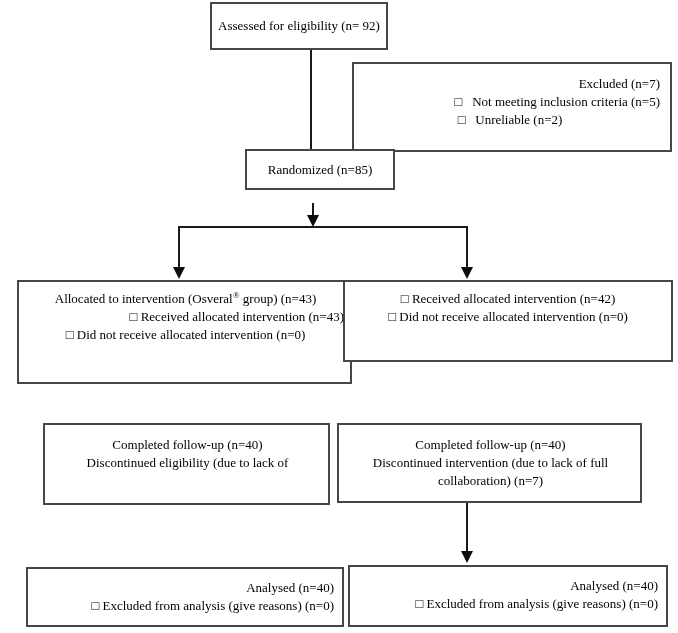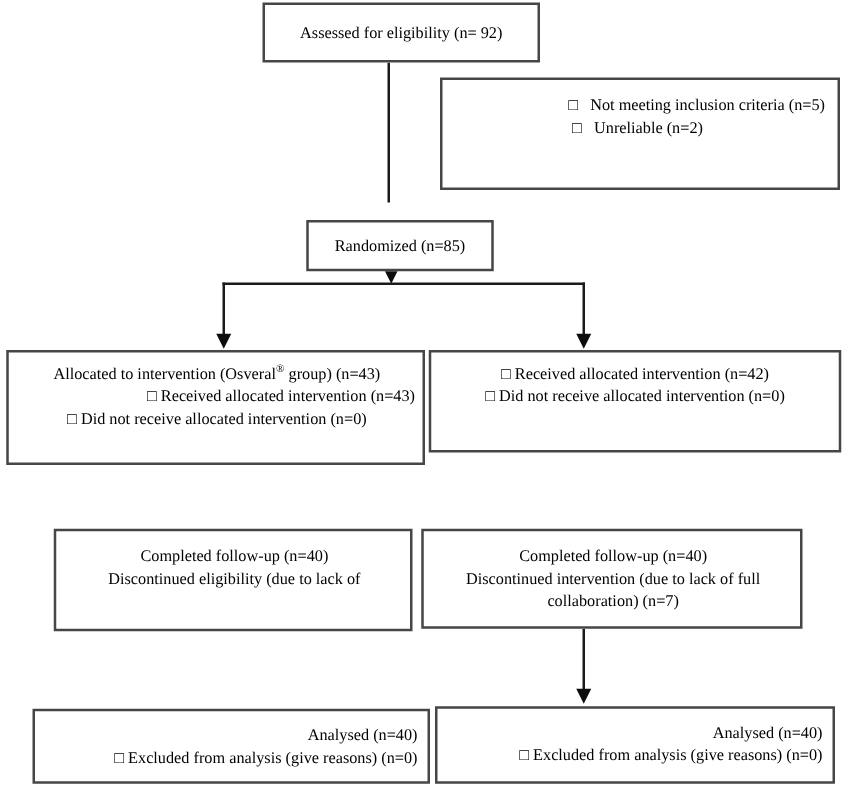--- a/index.html
+++ b/index.html
@@ -49,34 +49,35 @@
 
   <div class="vline" style="left:178px;top:226px;height:42px;"></div>
   <div class="arrow-down" style="left:173px;top:267px;"></div>
 
   <div class="vline" style="left:466px;top:226px;height:42px;"></div>
   <div class="arrow-down" style="left:461px;top:267px;"></div>
 
   <div class="vline" style="left:466px;top:503px;height:49px;"></div>
   <div class="arrow-down" style="left:461px;top:551px;"></div>
 
-  <div class="fbox center" style="left:210px;top:2px;width:222px;height:48px;">
+  <div class="fbox center" style="left:210px;top:2px;width:178px;height:48px;">
     <div class="box-line ac">Assessed for eligibility (n= 92)</div>
   </div>
 
   <div class="fbox" style="left:352px;top:62px;width:320px;height:90px;padding:11px 10px 0 6px;">
+    <div class="box-line ar">Excluded (n=7)</div>
     <div class="box-line ar">□   Not meeting inclusion criteria (n=5)</div>
     <div class="box-line al">□   Unreliable (n=2)</div>
   </div>
 
-  <div class="fbox center" style="left:245px;top:176px;width:150px;height:41px;">
+  <div class="fbox center" style="left:245px;top:149px;width:150px;height:41px;">
     <div class="box-line ac">Randomized (n=85)</div>
   </div>
 
-  <div class="fbox" style="left:5px;top:280px;width:335px;height:92px;padding:8px 6px 0 8px;">
+  <div class="fbox" style="left:17px;top:280px;width:335px;height:104px;padding:8px 6px 0 8px;">
     <div class="box-line al">Allocated to intervention (Osveral<sup>®</sup> group) (n=43)</div>
     <div class="box-line ar">□ Received allocated intervention (n=43)</div>
     <div class="box-line al">□ Did not receive allocated intervention (n=0)</div>
   </div>
 
   <div class="fbox" style="left:343px;top:280px;width:330px;height:82px;padding:8px 6px 0 6px;">
     <div class="box-line al">□ Received allocated intervention (n=42)</div>
     <div class="box-line al">□ Did not receive allocated intervention (n=0)</div>
   </div>
 

